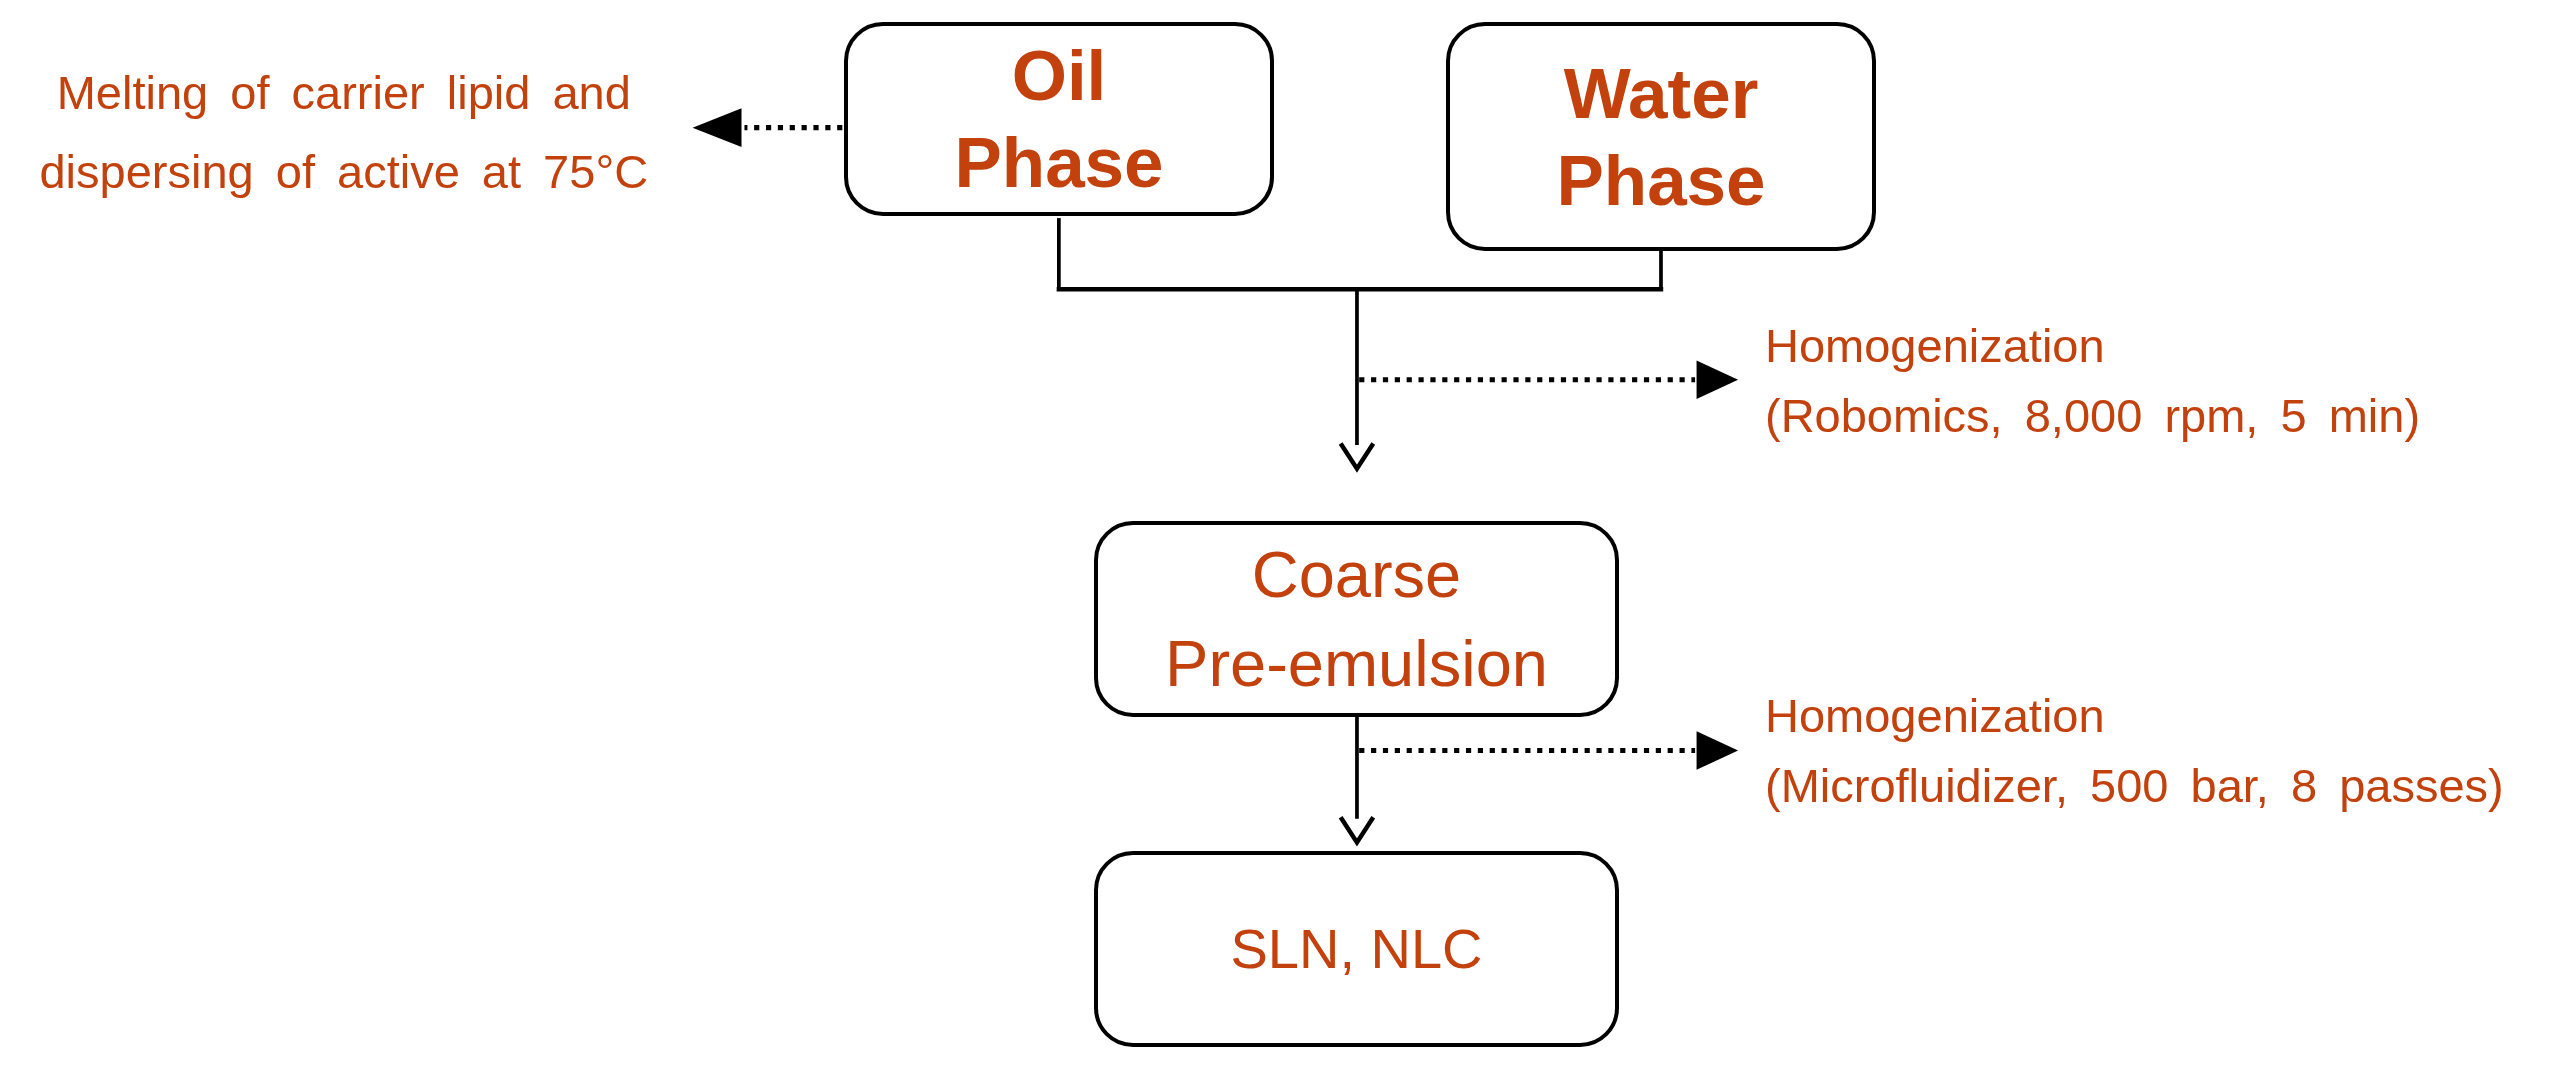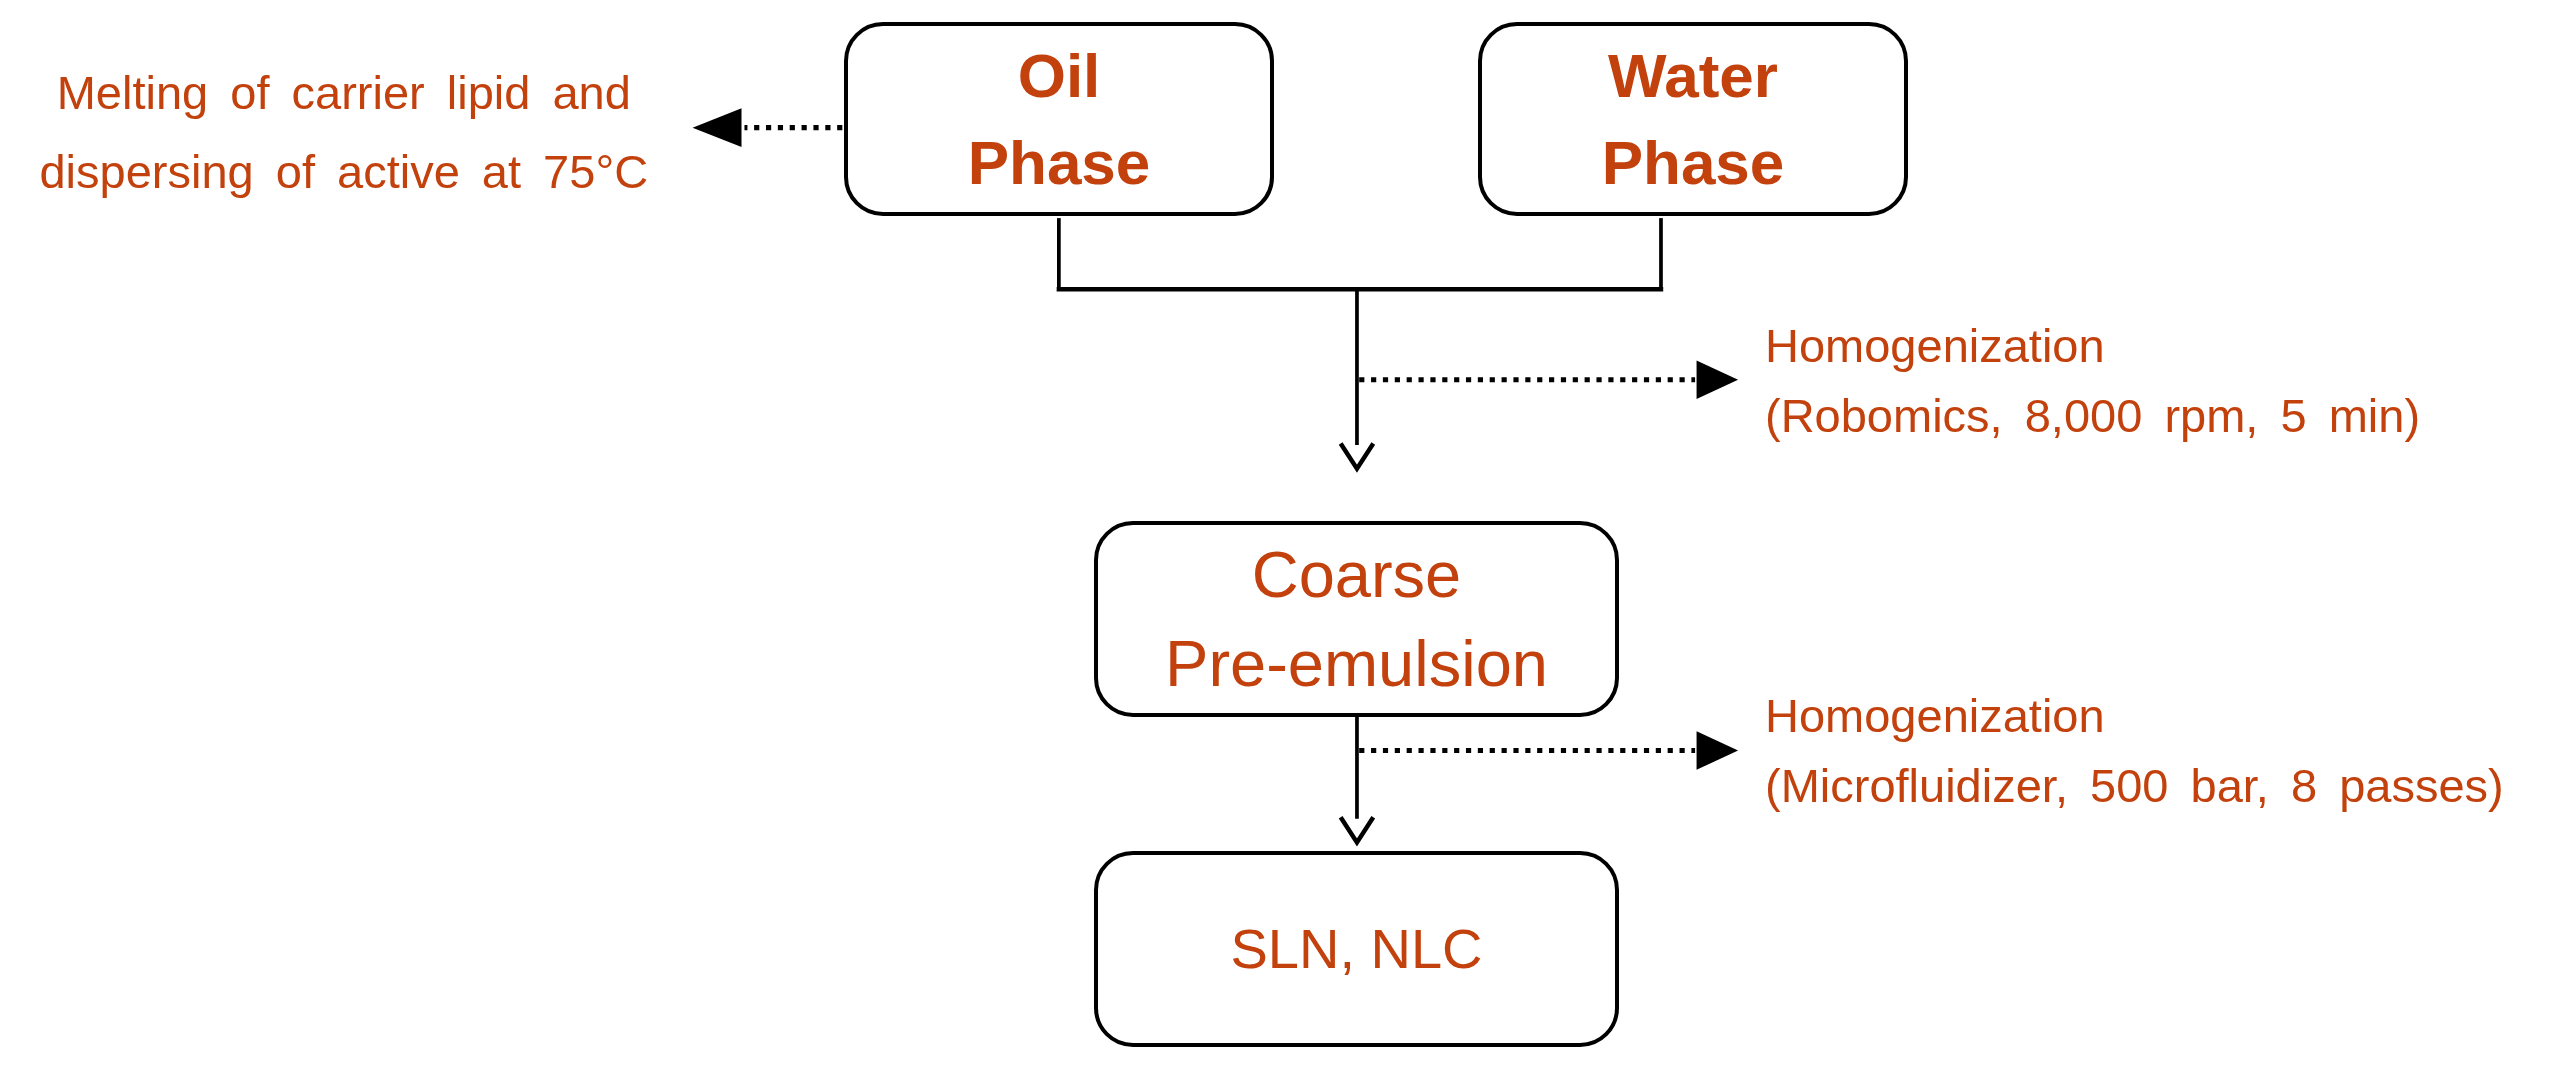--- a/index.html
+++ b/index.html
@@ -16,24 +16,24 @@
     position:absolute;
     background:#ffffff;
     border:4.4px solid #000000;
     border-radius:39px;
     display:flex;flex-direction:column;
     align-items:center;justify-content:center;
     text-align:center;
     box-sizing:border-box;
   }
   .box-oil   {left:844px;top:22px;width:430px;height:194px;}
-  .box-water {left:1446px;top:22px;width:430px;height:194px;margin-left:32px;}
+  .box-water {left:1446px;top:22px;width:430px;height:229px;}
   .box-coarse{left:1094px;top:473px;width:525px;height:196px;margin-top:48px;}
   .box-sln   {left:1094px;top:851px;width:525px;height:196px;}
-  .top-label{font-weight:bold;font-size:62px;line-height:87px;white-space:nowrap;}
+  .top-label{font-weight:bold;font-size:71px;line-height:87px;white-space:nowrap;}
   .mid-label{font-size:65px;line-height:89px;white-space:nowrap;}
   .sln-label{font-size:56px;line-height:74px;white-space:nowrap;}
   .note{
     position:absolute;
     font-size:47px;line-height:79px;
     word-spacing:9px;
     white-space:nowrap;
   }
   .note-left{
     left:13.3px;top:53px;width:661px;

